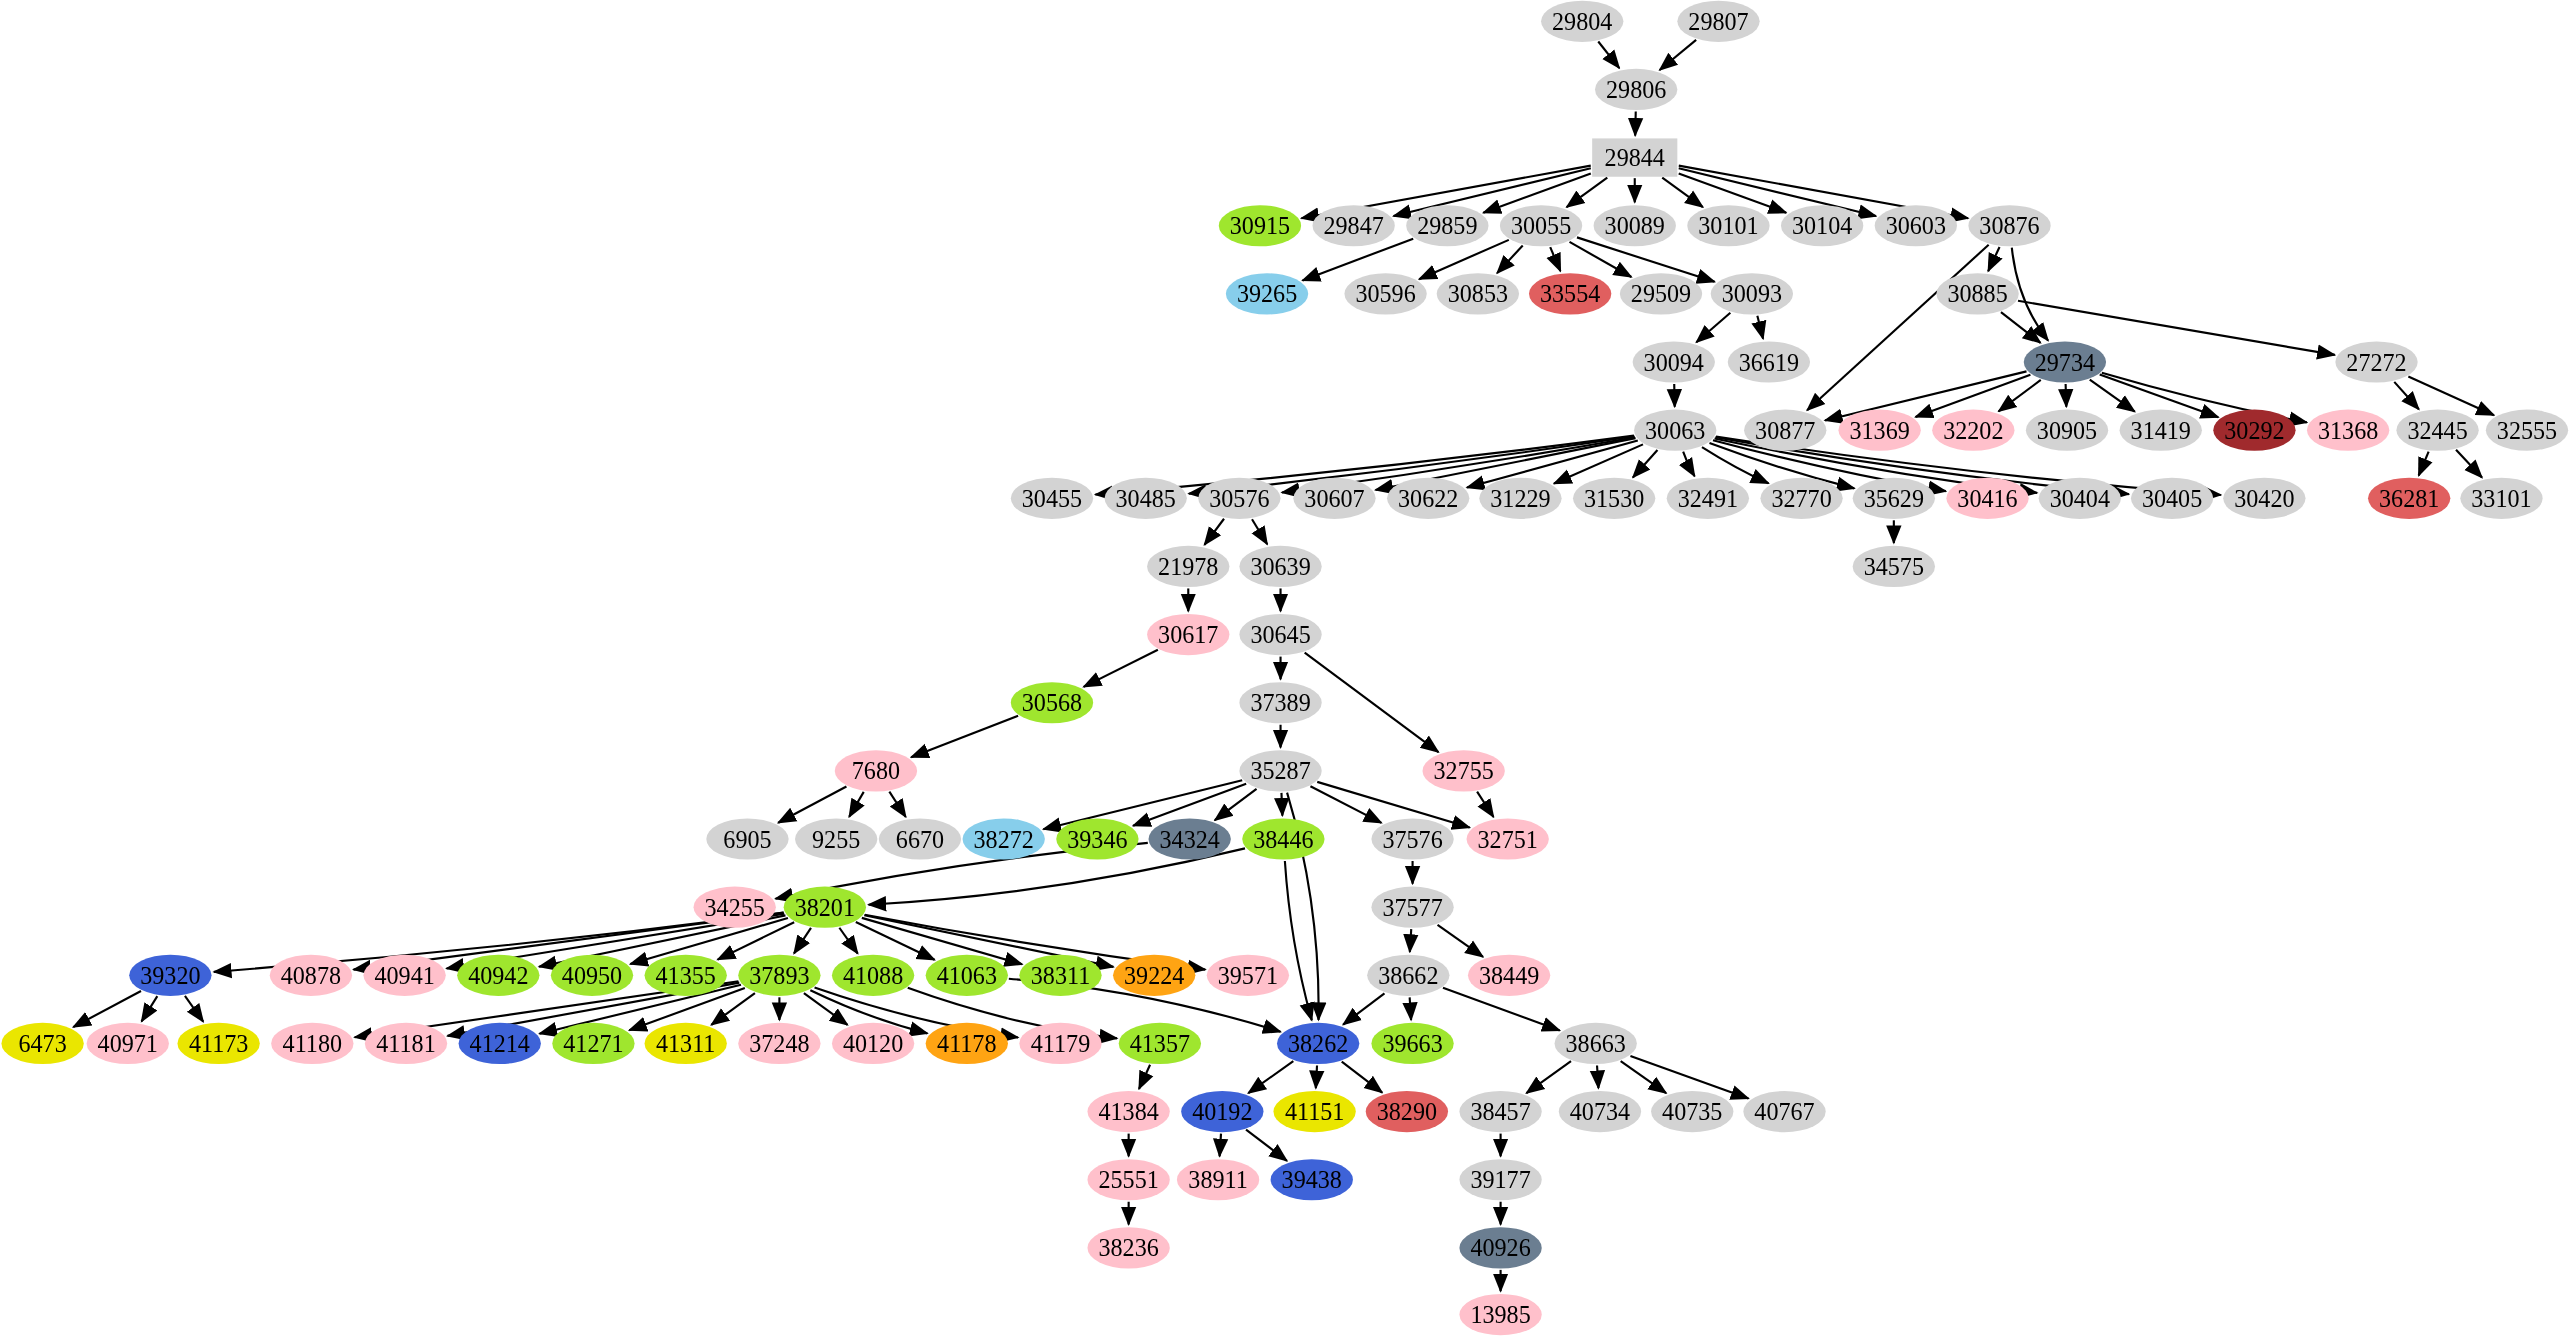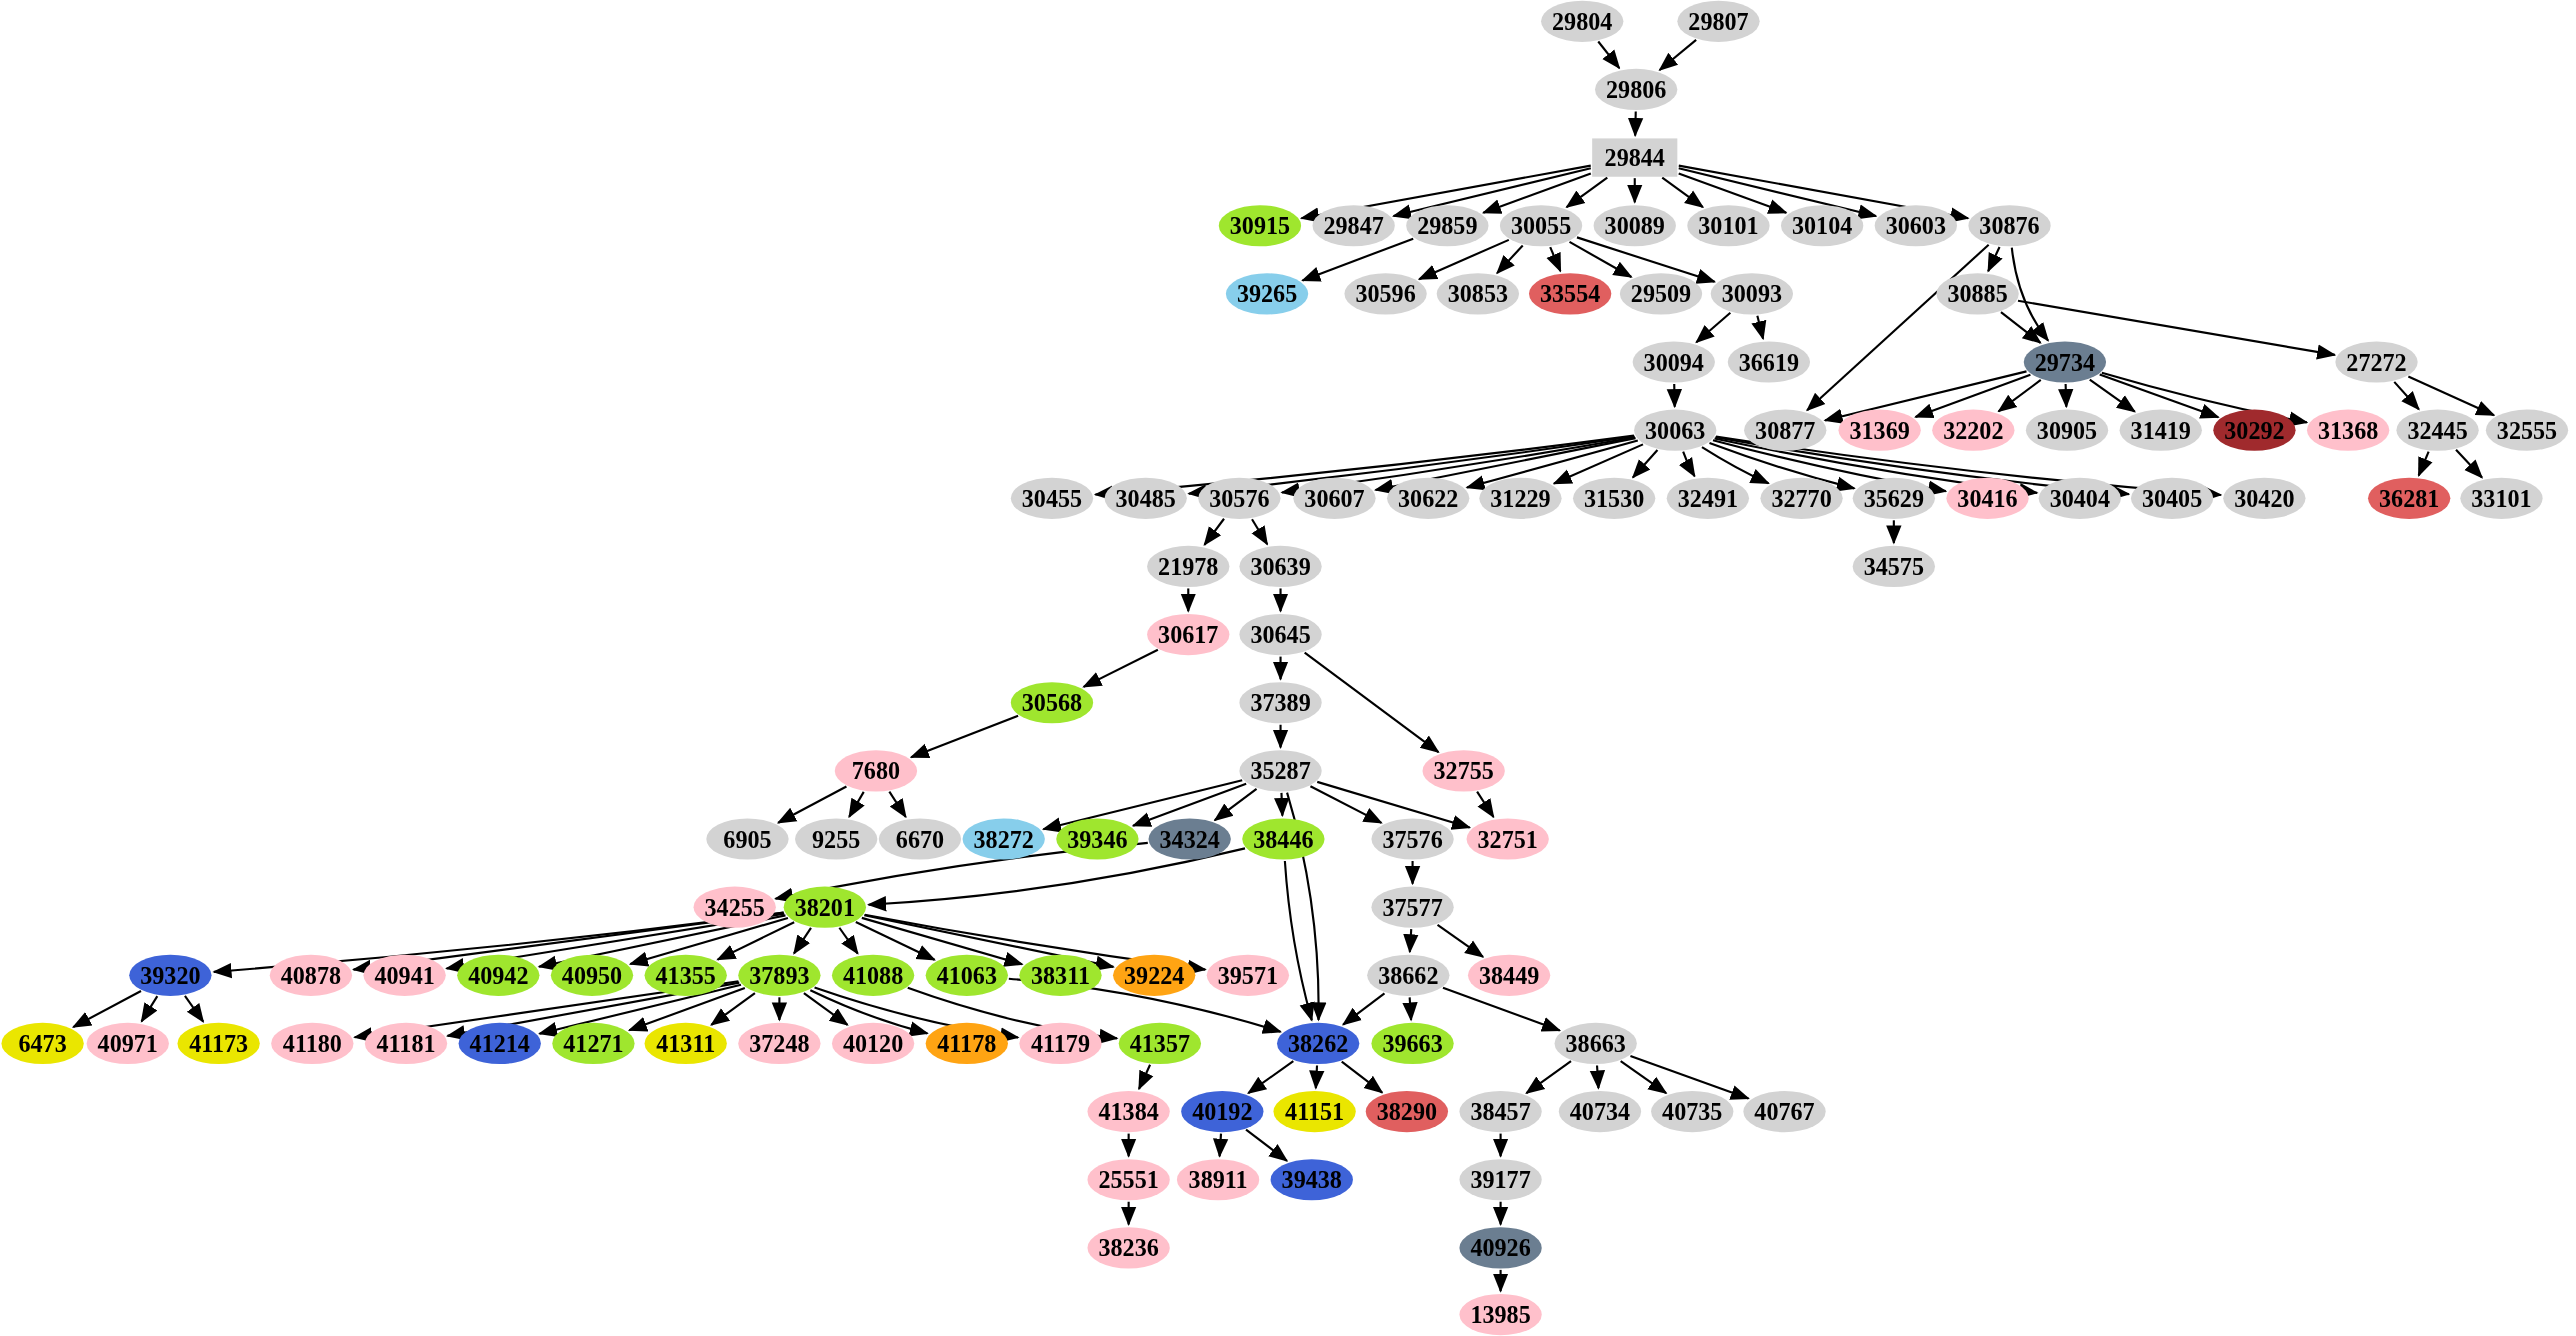--- a/index.html
+++ b/index.html
@@ -1,16 +1,16 @@
 <!DOCTYPE html>
 <html style="font-size:11.4px"><head>
 <meta charset="utf-8">
 <style>
   html,body{margin:0;padding:0;background:#ffffff;}
-  .graph-wrap{width:100%;background:#ffffff;font-weight:bold;}
+  .graph-wrap{width:100%;background:#ffffff;}
   svg{display:block;width:100%;height:auto;background:#ffffff;}
   .node text{
     font-family:"Liberation Serif","DejaVu Serif",serif;
     font-size:34px; fill:#000000; text-anchor:middle;
     pointer-events:none;
   }
   .edge{fill:none;stroke:#000000;stroke-width:3px;}
 </style>
 </head>
 <body>

